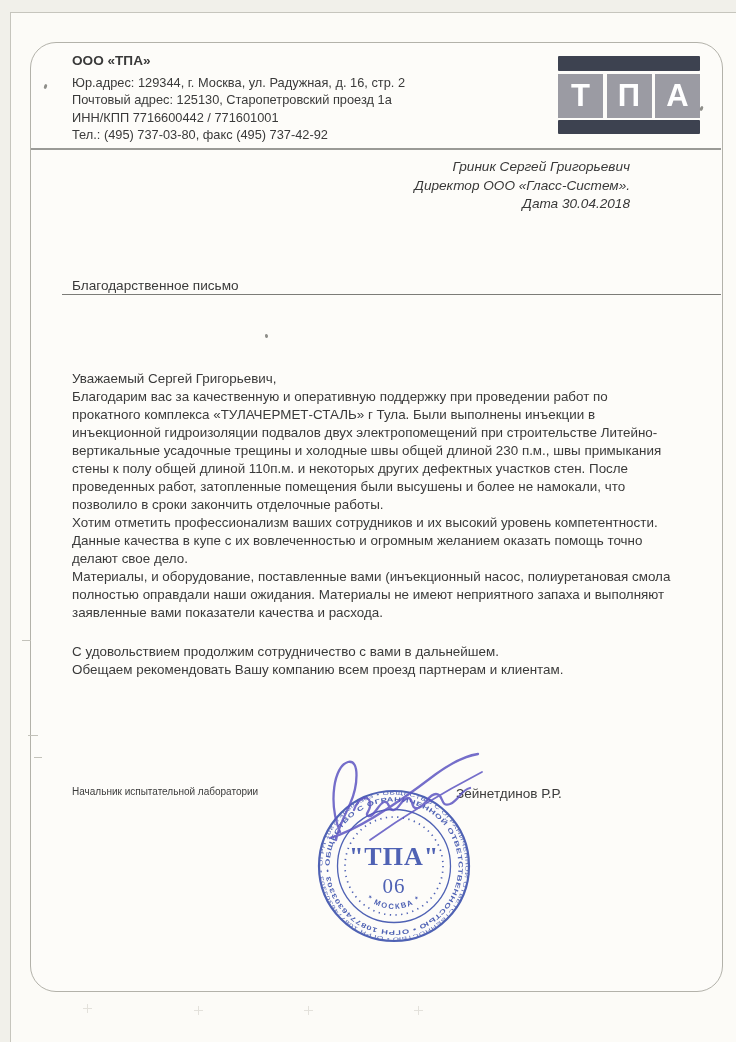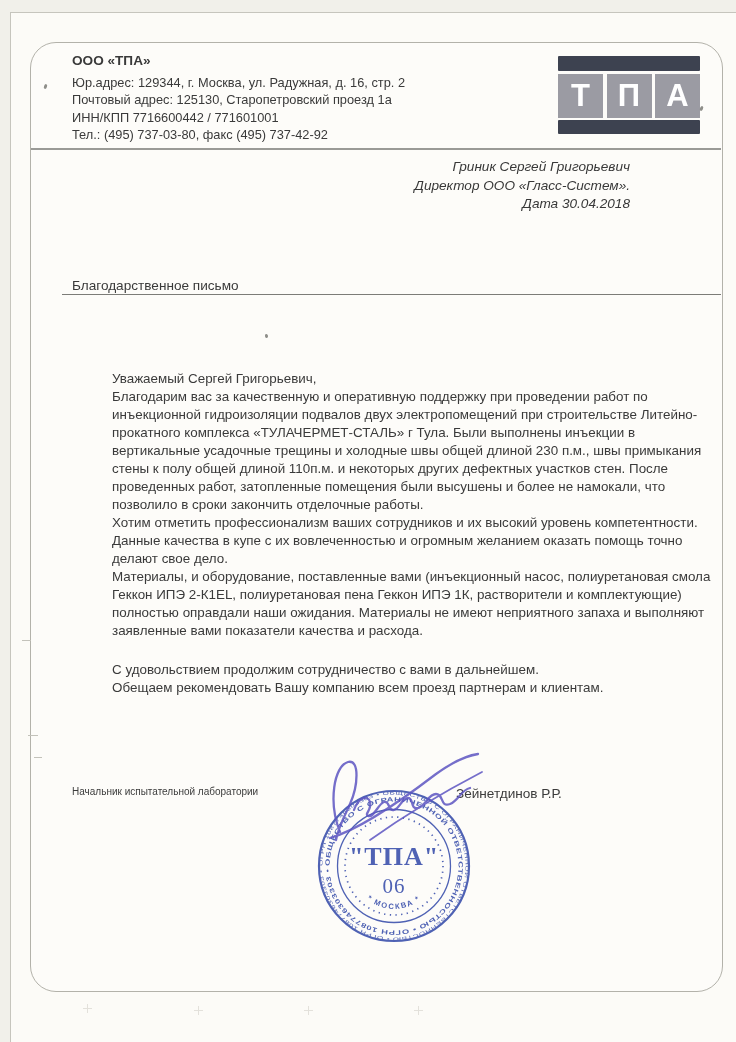--- a/index.html
+++ b/index.html
@@ -37,21 +37,21 @@
   
   .addressee{
     position:absolute;right:38px;top:158px;text-align:right;
     font-style:italic;font-size:13.6px;line-height:18.5px;color:#383838;
   }
   
   .subject{position:absolute;left:72px;top:278px;font-size:13.6px;color:#3a3a3a;}
   .subject-line{position:absolute;left:62px;top:294px;width:659px;height:1.4px;background:#7c7c78;}
   
   .bodytext{position:absolute;left:72px;top:370px;width:648px;font-size:13.4px;color:#3a3a3a;}
-  .bline{height:18px;line-height:18px;white-space:nowrap;margin-left:40px;}
+  .bline{height:18px;line-height:18px;white-space:nowrap;}
   .pgap{height:21px;}
   
   .sig-title{position:absolute;left:72px;top:786px;font-size:10px;}
   .sig-name{position:absolute;left:456px;top:786px;font-size:13.6px;}
   
   .stamp{position:absolute;left:314px;top:786px;opacity:0.92;filter:blur(0.3px);z-index:2;}
   .signature{position:absolute;left:316px;top:750px;z-index:3;opacity:0.85;}
   
   .speck{position:absolute;background:#8f8f8a;border-radius:50%;}
   .dash{position:absolute;height:1px;background:#c3c2ba;}
@@ -93,31 +93,30 @@
       <div>Директор ООО «Гласс-Систем».</div>
       <div>Дата   30.04.2018</div>
     </div>
 
     <div class="subject">Благодарственное письмо</div>
     <div class="subject-line"></div>
 
     <div class="bodytext">
       <div class="bline">Уважаемый Сергей Григорьевич,</div>
       <div class="bline">Благодарим вас за качественную и оперативную поддержку при проведении работ по</div>
+      <div class="bline">прокатного комплекса «ТУЛАЧЕРМЕТ-СТАЛЬ» г Тула. Были выполнены инъекции в</div>
       <div class="bline">инъекционной гидроизоляции подвалов двух электропомещений при строительстве Литейно-</div>
-      <div class="bline">прокатного комплекса «ТУЛАЧЕРМЕТ-СТАЛЬ» г Тула. Были выполнены инъекции в</div>
       <div class="bline">вертикальные усадочные трещины и холодные швы общей длиной 230 п.м., швы примыкания</div>
       <div class="bline">стены к полу общей длиной 110п.м. и некоторых других дефектных участков стен. После</div>
       <div class="bline">проведенных работ, затопленные помещения были высушены и более не намокали, что</div>
       <div class="bline">позволило в сроки закончить отделочные работы.</div>
       <div class="bline">Хотим отметить профессионализм ваших сотрудников и их высокий уровень компетентности.</div>
       <div class="bline">Данные качества в купе с их вовлеченностью и огромным желанием оказать помощь точно</div>
       <div class="bline">делают свое дело.</div>
       <div class="bline">Материалы, и оборудование, поставленные вами (инъекционный насос, полиуретановая смола</div>
-      <div class="bline">Геккон ИПЭ 2-К1EL, полиуретановая пена Геккон ИПЭ 1К, растворители и комплектующие)</div>
       <div class="bline">полностью оправдали наши ожидания. Материалы не имеют неприятного запаха и выполняют</div>
       <div class="bline">заявленные вами показатели качества и расхода.</div>
       <div class="pgap"></div>
       <div class="bline">С удовольствием продолжим сотрудничество с вами в дальнейшем.</div>
       <div class="bline">Обещаем рекомендовать Вашу компанию всем проезд партнерам и клиентам.</div>
     </div>
 
     <div class="sig-title">Начальник испытательной лаборатории</div>
     <div class="sig-name">Зейнетдинов Р.Р.</div>
 

